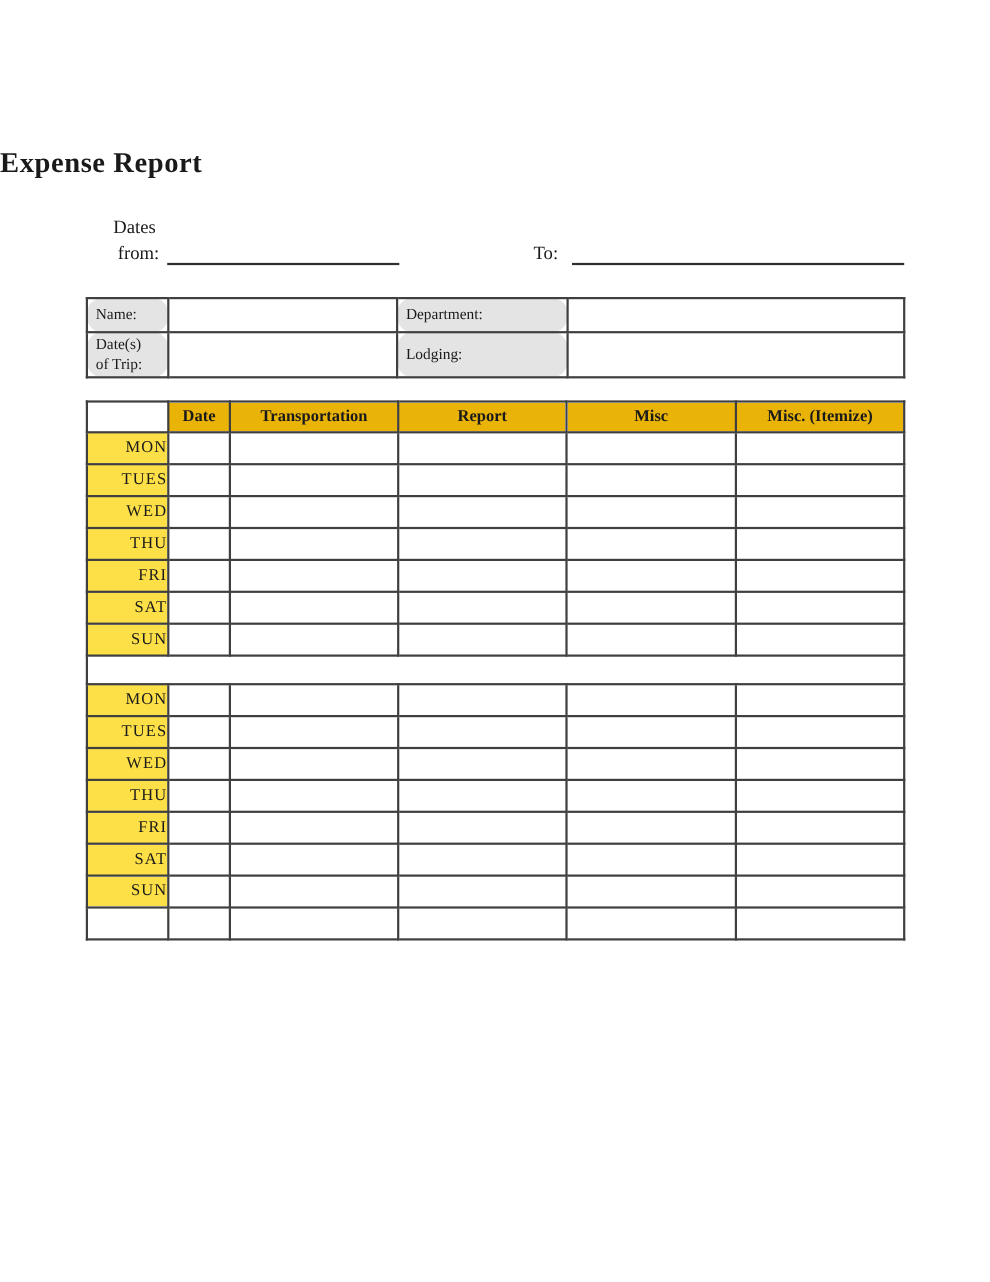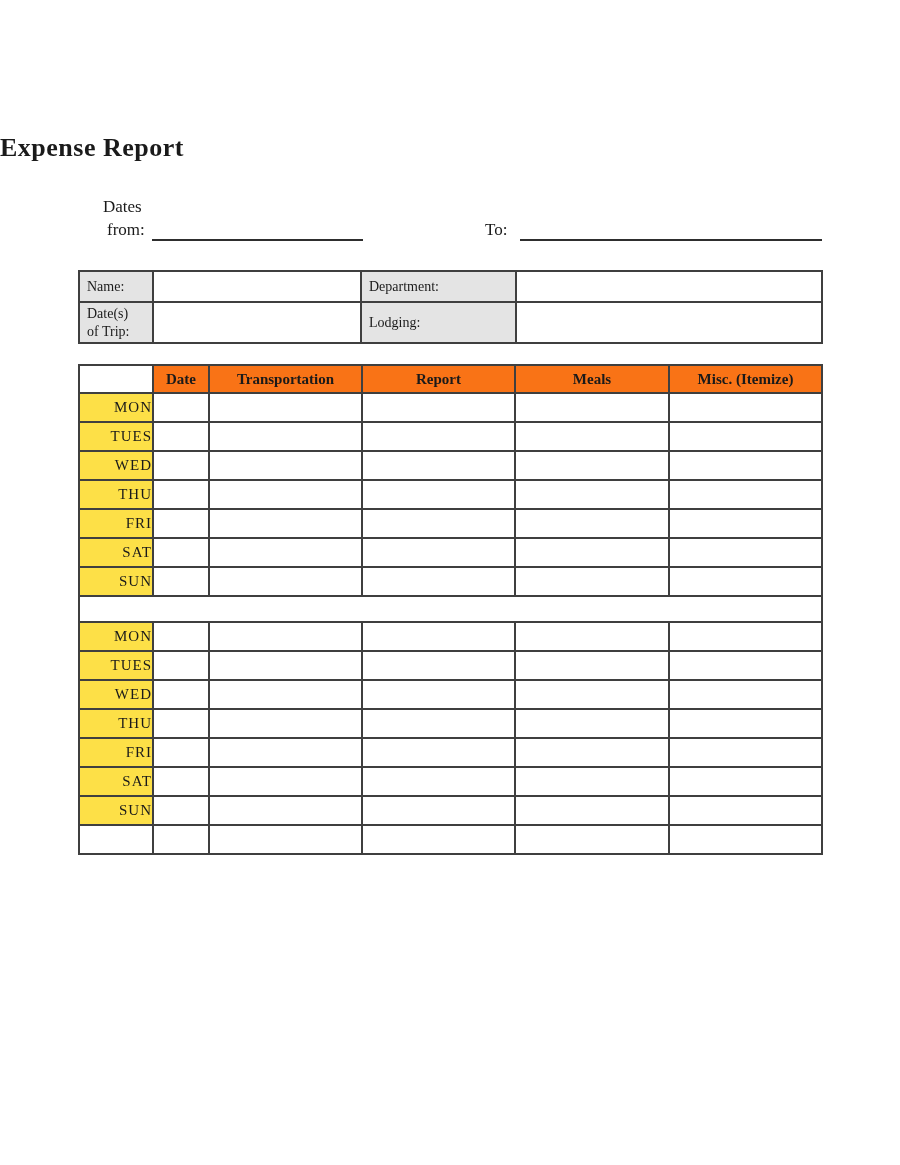--- a/index.html
+++ b/index.html
@@ -40,33 +40,34 @@
   .info-table {
     position: absolute;
     left: 78px; top: 270px;
     width: 743px;
   }
   .info-table td { font-size: 14px; vertical-align: middle; }
   .info-table .label-cell {
     background: #e4e4e4;
     padding: 2px 12px 2px 7px;
     line-height: 1.25;
+    border-radius: 14px;
   }
   .info-table .row-1 td { height: 25px; }
   .info-table .row-2 td { height: 34px; }
 
   .expense-table {
     position: absolute;
     left: 78px; top: 364px;
     width: 743px;
   }
   .expense-table td { font-size: 15px; }
   .expense-table .hdr td {
     height: 26px;
-    background: #f97316;
+    background: #eab308;
     font-weight: bold;
     text-align: center;
     vertical-align: middle;
   }
   .expense-table .hdr td.corner { background: #ffffff; }
   .expense-table .day-row td { height: 27px; }
   .expense-table .day-cell {
     background: #fde047;
     text-align: right;
     vertical-align: middle;
@@ -121,21 +122,21 @@
         <col style="width:153px">
         <col style="width:154px">
         <col style="width:153px">
     </colgroup>
     <tbody>
         <tr class="hdr">
       <td class="corner"></td>
       <td>Date</td>
       <td>Transportation</td>
       <td>Report</td>
-      <td>Meals</td>
+      <td>Misc</td>
       <td>Misc. (Itemize)</td>
     </tr>
 
     <tr class="day-row">
       <td class="day-cell">MON</td>
       <td></td>
       <td></td>
       <td></td>
       <td></td>
       <td></td>

